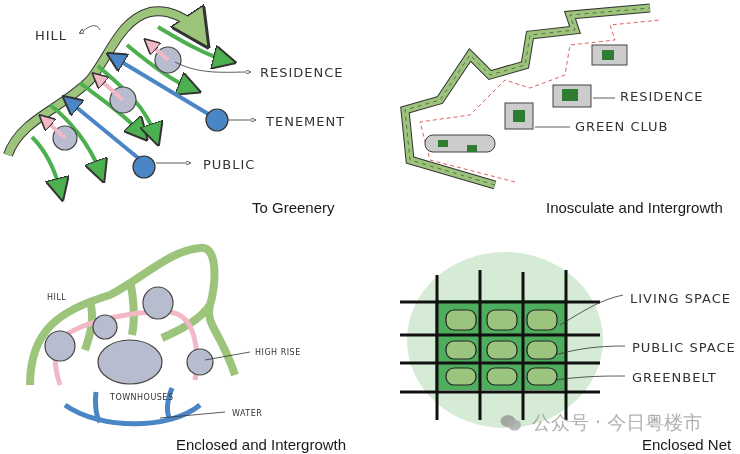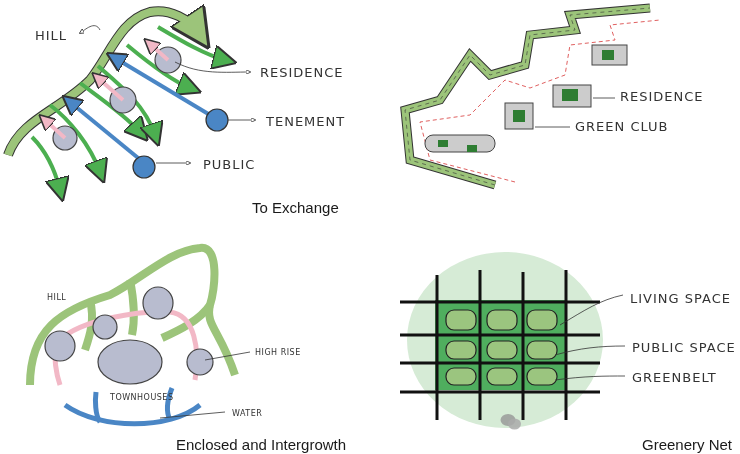--- a/index.html
+++ b/index.html
@@ -73,21 +73,21 @@
       <path d="M100,30 C95,20 85,30 80,33" marker-end="url(#ah-o)"></path>
       <path d="M175,62 C200,75 225,72 250,72" marker-end="url(#ah-o)"></path>
       <path d="M228,120 L255,120" marker-end="url(#ah-o)"></path>
       <path d="M156,163 L190,163" marker-end="url(#ah-o)"></path>
     </g>
     <text class="hand" x="35" y="40">HILL</text>
     <text class="hand" x="260" y="77">RESIDENCE</text>
     <text class="hand" x="266" y="126">TENEMENT</text>
     <text class="hand" x="203" y="169">PUBLIC</text>
   </svg>
-  <div class="caption" style="left:252px;top:199px;">To Exchange</div>
+  <div class="caption" style="left:252px;top:199px;">To Greenery</div>
 </div>
 
 <div class="panel" style="left:370px;top:0;width:370px;height:225px;">
   <svg width="370" height="225">
     <path d="M125,185 L40,160 L35,110 L70,100 L100,55 L120,75 L155,65 L160,35 L205,30 L200,15 L280,8" stroke="#333" stroke-width="9" fill="none" stroke-linejoin="miter"></path>
     <path d="M125,185 L40,160 L35,110 L70,100 L100,55 L120,75 L155,65 L160,35 L205,30 L200,15 L280,8" stroke="#9cc47a" stroke-width="7" fill="none"></path>
     <path d="M125,185 L40,160 L35,110 L70,100 L100,55 L120,75 L155,65 L160,35 L205,30 L200,15 L280,8" stroke="#333" stroke-width="0.6" stroke-dasharray="4 4" fill="none"></path>
     <path d="M145,182 L60,160 L50,122 L100,115 L135,80 L160,88 L195,75 L200,45 L245,40 L240,25 L290,20" stroke="#e06060" stroke-width="1" stroke-dasharray="4 3" fill="none"></path>
     <g>
       <rect x="55" y="135" width="70" height="17" rx="8" fill="#ccc" stroke="#444" stroke-width="1"></rect>
@@ -100,20 +100,21 @@
       <rect x="222" y="45" width="35" height="20" fill="#ccc" stroke="#444" stroke-width="1"></rect>
       <rect x="232" y="50" width="12" height="10" fill="#2e7d32"></rect>
     </g>
     <g stroke="#333" stroke-width="0.8" fill="none">
       <path d="M223,98 L245,98"></path>
       <path d="M165,127 L200,127"></path>
     </g>
     <text class="hand" x="250" y="101">RESIDENCE</text>
     <text class="hand" x="205" y="131">GREEN CLUB</text>
   </svg>
+  <div class="caption" style="left:176px;top:199px;">Inosculate and Intergrowth</div>
 </div>
 
 <div class="panel" style="left:0;top:230px;width:370px;height:224px;">
   <svg width="370" height="224">
     <g fill="none" stroke="#9cc47a" stroke-width="8">
       <path d="M30,155 C30,100 60,80 110,65 C140,50 170,20 200,18 C220,15 215,60 210,75 C205,95 220,100 235,145"></path>
       <path d="M90,70 C95,90 90,105 85,120"></path>
       <path d="M130,50 C135,75 135,90 132,105"></path>
       <path d="M210,75 C200,90 180,100 162,108"></path>
     </g>
@@ -172,21 +173,22 @@
     </g>
     <g stroke="#333" stroke-width="0.8" fill="none">
       <path d="M190,95 C215,80 230,70 253,65"></path>
       <path d="M185,125 C210,118 230,116 255,116"></path>
       <path d="M185,150 C215,146 235,146 255,146"></path>
     </g>
     <text class="hand" x="260" y="73">LIVING SPACE</text>
     <text class="hand" x="262" y="122">PUBLIC SPACE</text>
     <text class="hand" x="262" y="152">GREENBELT</text>
   </svg>
-  <div class="caption" style="left:272px;top:206px;">Greenery Net</div>
+  <div class="caption" style="left:272px;top:206px;">Enclosed Net</div>
 </div>
 
 <div class="watermark">
   <svg class="wm-icon" viewBox="0 0 22 18" style="position:relative;">
     <ellipse cx="8" cy="7" rx="7.5" ry="6" fill="rgba(150,150,150,0.8)"></ellipse>
     <ellipse cx="14.5" cy="11" rx="6.5" ry="5.5" fill="rgba(170,170,170,0.85)"></ellipse>
   </svg>
+  <span>公众号 · 今日粤楼市</span>
 </div>
 
 </body></html>

